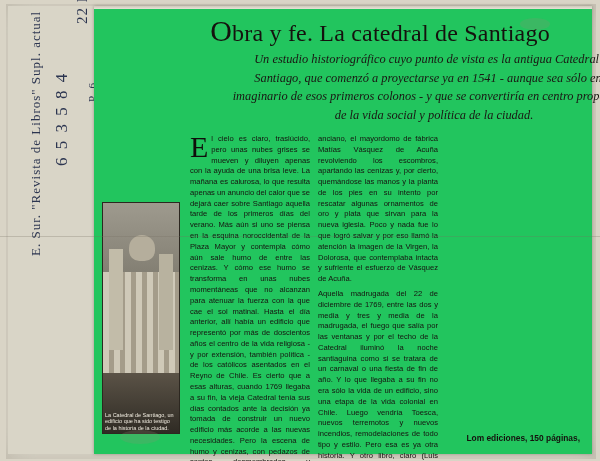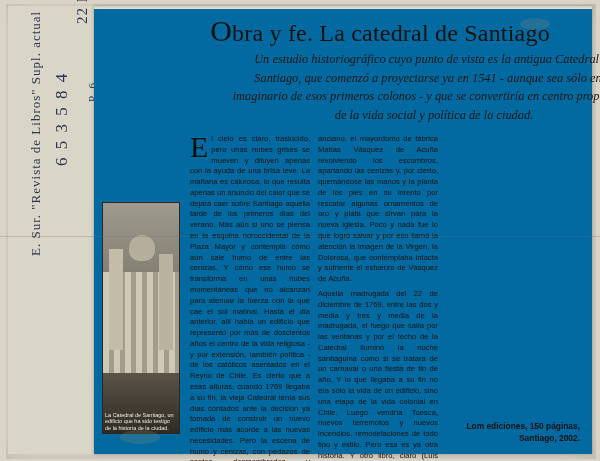--- a/index.html
+++ b/index.html
@@ -65,21 +65,21 @@
   .hand-note2 {
     left: 78px; top: 96px;
     font-size: 11px;
     transform: rotate(-90deg);
   }
   
   .clip {
     position: absolute;
     left: 94px; top: 6px;
     width: 498px; height: 448px;
-    background: #0369a1;
+    background: #22c55e;
     box-shadow: 0 0 3px rgba(90,85,70,0.5);
   }
   .clip-edge-top {
     position: absolute; left: 0; top: 0; width: 100%; height: 3px;
     background: linear-gradient(180deg, #cfcabb, #e6e2d6);
   }
   .title {
     position: absolute;
     left: 86px; top: 8px;
     width: 400px;
@@ -225,20 +225,19 @@
       <p class="para"><span class="dropcap">E</span><span>l cielo es claro, traslúcido, pero unas nubes grises se mueven y diluyen apenas con la ayuda de una brisa leve. La mañana es calurosa, lo que resulta apenas un anuncio del calor que se dejará caer sobre Santiago aquella tarde de los primeros días del verano. Más aún si uno se piensa en la esquina noroccidental de la Plaza Mayor y contempla cómo aún sale humo de entre las cenizas. Y cómo ese humo se transforma en unas nubes momentáneas que no alcanzan para atenuar la fuerza con la que cae el sol matinal. Hasta el día anterior, allí había un edificio que representó por más de doscientos años el centro de la vida religiosa - y por extensión, también política - de los católicos asentados en el Reyno de Chile. Es cierto que a esas alturas, cuando 1769 llegaba a su fin, la vieja Catedral tenía sus días contados ante la decisión ya tomada de construir un nuevo edificio más acorde a las nuevas necesidades. Pero la escena de humo y cenizas, con pedazos de santos desmembrados y chamuscados, brasas aún vivas en aquina esquina, no deja de causar impacto entre los habitantes de Santiago. Más todavía si se ve a un</span></p>
     </div>
 
     <div class="col col2">
       <p class="para">anciano, el mayordomo de fábrica Matías Vásquez de Acuña revolviendo los escombros, apartando las cenizas y, por cierto, quemándose las manos y la planta de los pies en su intento por rescatar algunas ornamentos de oro y plata que sirvan para la nueva iglesia. Poco y nada fue lo que logró salvar y por eso llamó la atención la imagen de la Virgen, la Dolorosa, que contemplaba intacta y sufriente el esfuerzo de Vásquez de Acuña.</p>
       <p class="para">Aquella madrugada del 22 de diciembre de 1769, entre las dos y media y tres y media de la madrugada, el fuego que salía por las ventanas y por el techo de la Catedral iluminó la noche santiaguina como si se tratara de un carnaval o una fiesta de fin de año. Y lo que llegaba a su fin no era sólo la vida de un edificio, sino una etapa de la vida colonial en Chile. Luego vendría Toesca, nuevos terremotos y nuevos incendios, remodelaciones de todo tipo y estilo. Pero esa es ya otra historia. Y otro libro, claro (Luis López-Aliaga).</p>
     </div>
 
     <div class="credit">
       <div>Lom ediciones, 150 páginas,</div>
-      <div>Santiago, 2002.</div>
     </div>
   </div>
 
   <div class="fold"></div>
   <div class="spot" style="left:120px; top:430px; width:40px; height:14px;"></div>
   <div class="spot" style="left:520px; top:18px; width:30px; height:12px;"></div>
 </div>
 
 </body></html>

